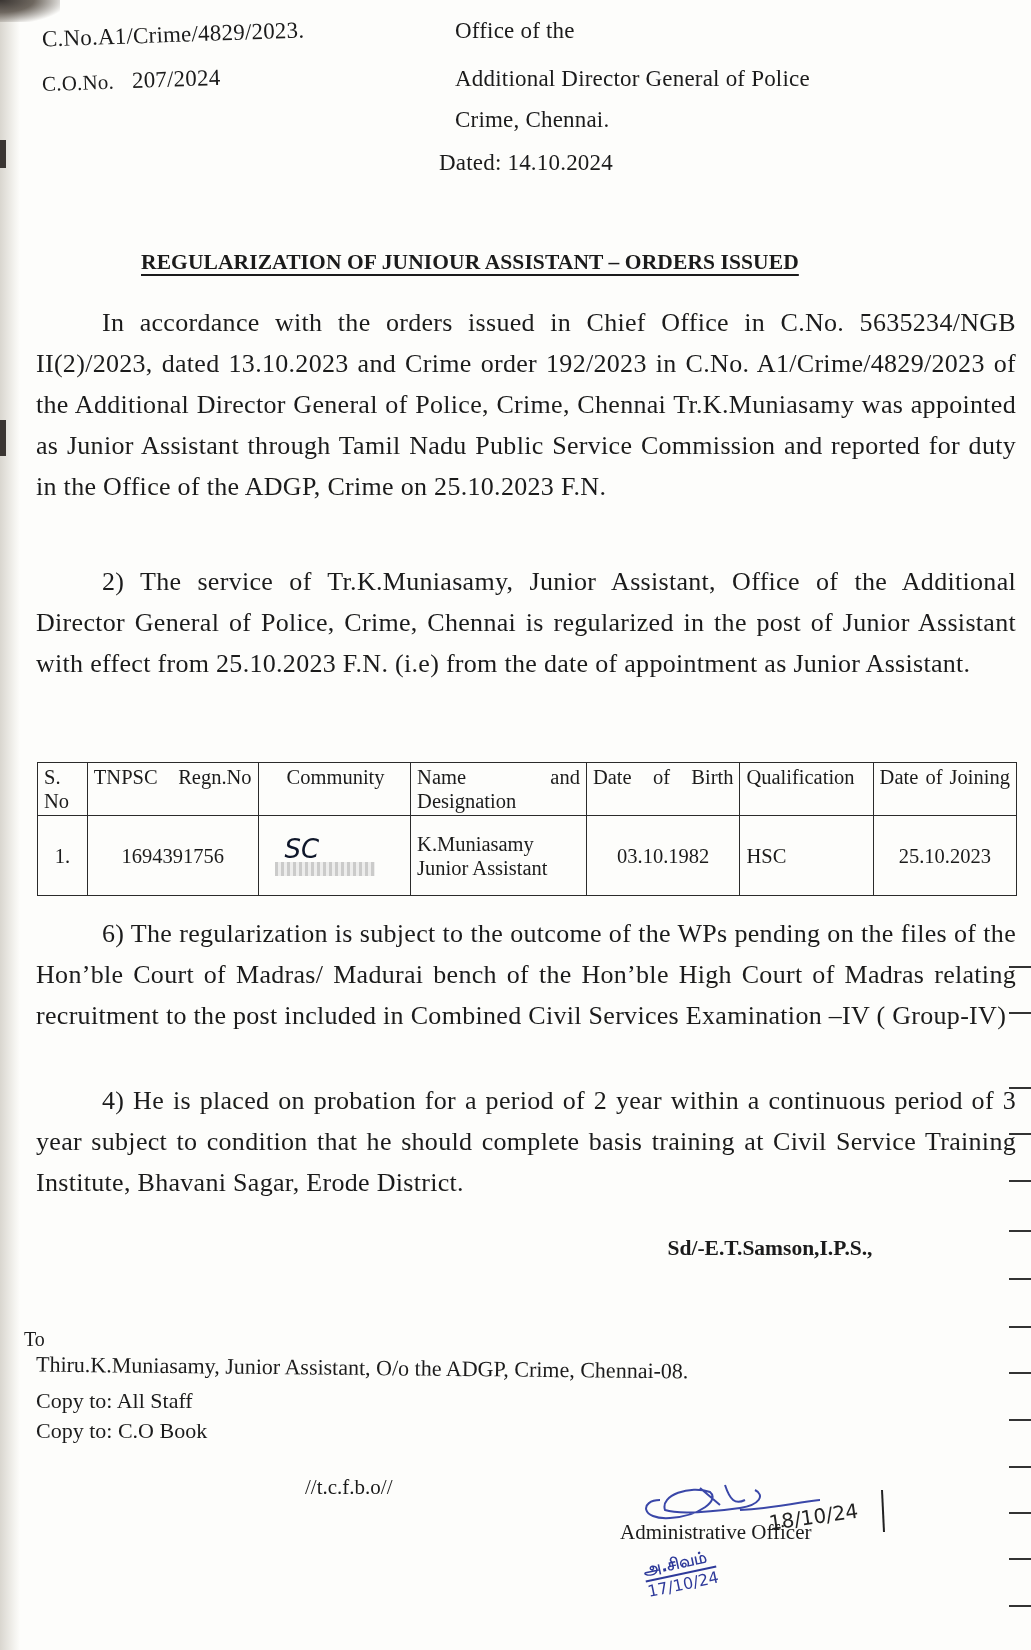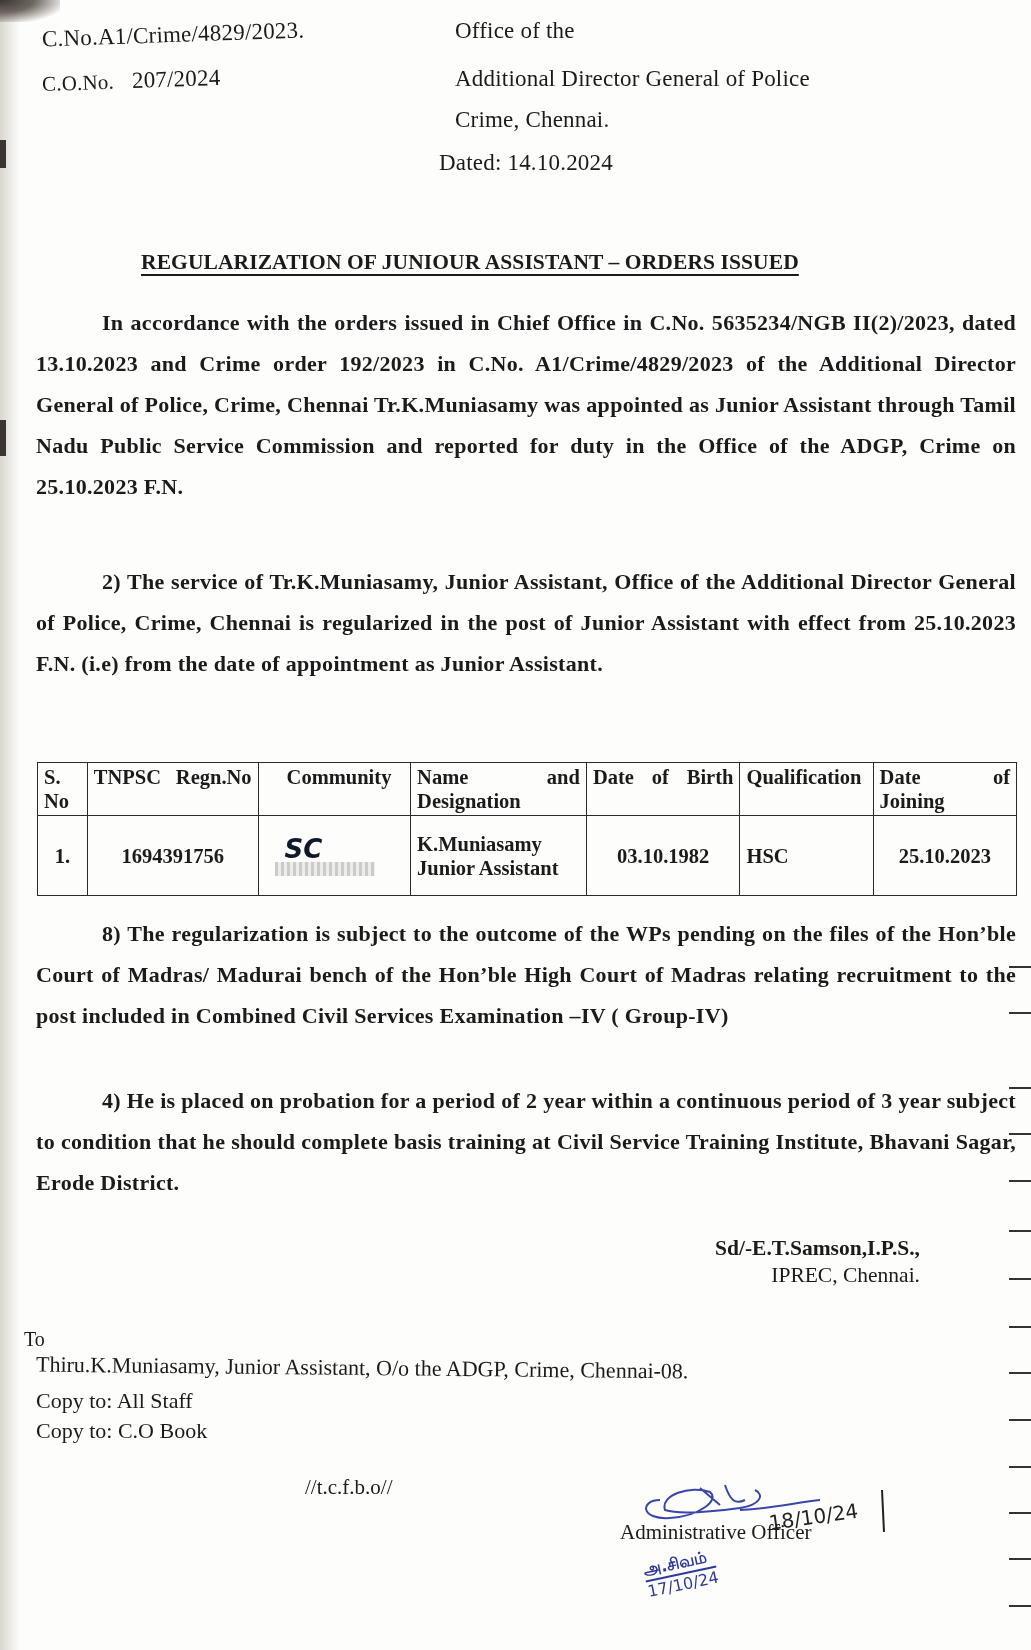--- a/index.html
+++ b/index.html
@@ -18,43 +18,43 @@
     background: radial-gradient(ellipse at 0 0, #3a3532 0%, #6e675f 40%, rgba(253,253,251,0) 80%);
   }
   .edge-mark { position: absolute; left: 0; width: 6px; background: #3a3532; }
   .abs { position: absolute; white-space: nowrap; }
   .hdr { font-size: 23px; letter-spacing: 0.2px; }
   .title {
     position: absolute; left: 141px; top: 250px; font-size: 21.5px; font-weight: bold;
     text-decoration: underline; text-underline-offset: 5px; letter-spacing: 0.1px;
   }
   .para {
-    position: absolute; left: 36px; width: 980px; font-size: 22px; line-height: 41px;
-    text-align: justify; text-indent: 66px; letter-spacing: 0.3px; font-weight: bold;
+    position: absolute; left: 36px; width: 980px; font-size: 26px; line-height: 41px;
+    text-align: justify; text-indent: 66px; letter-spacing: 0.3px;
   }
   table.reg {
     position: absolute; left: 37px; top: 762px; width: 980px; border-collapse: collapse;
     font-size: 20.5px; line-height: 24px;
   }
   table.reg th, table.reg td {
-    border: 1.5px solid #2b2b2b; padding: 2px 6px; vertical-align: top; font-weight: bold;
+    border: 1.5px solid #2b2b2b; padding: 2px 6px; vertical-align: top; font-weight: normal;
     text-align: justify; text-align-last: justify;
   }
   table.reg td { vertical-align: middle; text-align-last: auto; }
   table.reg td.center { text-align: center; }
   .community-cell { position: relative; }
   .scribble {
     font-family: "DejaVu Sans", sans-serif; font-size: 26px; color: #0f172a; font-style: italic;
     display: block; margin-left: 20px; line-height: 26px;
   }
   .smudge {
     display: block; height: 14px; width: 100px; margin-left: 10px;
     background: repeating-linear-gradient(90deg, #999 0 3px, #ddd 3px 6px); opacity: 0.5;
   }
-  .sig { font-size: 21.5px; line-height: 27px; text-align: right; }
+  .sig { font-size: 21.5px; line-height: 27px; text-align: center; }
   .sig-name { font-weight: bold; }
   .right-ticks { position: absolute; right: 0; width: 22px; height: 2px; background: #333; }
   .ink { color: #2e3a9a; font-family: "DejaVu Sans", sans-serif; }
 </style>
 </head>
 <body>
 
 <div class="page-shadow"></div>
 <div class="corner-dark"></div>
 <div class="edge-mark" style="top:140px;height:28px;"></div>
@@ -99,26 +99,25 @@
         <span>K.Muniasamy</span><br>
         <span>Junior Assistant</span>
       </td>
       <td class="center">03.10.1982</td>
       <td>HSC</td>
       <td class="center">25.10.2023</td>
     </tr>
   </tbody>
 </table>
 
-<div class="para" style="top:913px;">8) The regularization is subject to the outcome of the WPs pending on the files of the Hon’ble Court of Madras/ Madurai bench of the Hon’ble High Court of Madras relating recruitment to the post included in Combined Civil Services Examination –IV ( Group-IV)</div>
+<div class="para" style="top:913px;">6) The regularization is subject to the outcome of the WPs pending on the files of the Hon’ble Court of Madras/ Madurai bench of the Hon’ble High Court of Madras relating recruitment to the post included in Combined Civil Services Examination –IV ( Group-IV)</div>
 <div class="para" style="top:1080px;">4) He is placed on probation for a period of 2 year within a continuous period of 3 year subject to condition that he should complete basis training at Civil Service Training Institute, Bhavani Sagar, Erode District.</div>
 
 <div class="abs sig" style="left:620px;top:1235px;width:300px;">
   <div class="sig-name">Sd/-E.T.Samson,I.P.S.,</div>
-  <div>IPREC, Chennai.</div>
 </div>
 
 <div class="abs" style="left:24px;top:1328px;font-size:20px;">To</div>
 <div class="abs" style="left:36px;top:1355px;font-size:22px;transform:rotate(0.6deg);">Thiru.K.Muniasamy, Junior Assistant, O/o the ADGP, Crime, Chennai-08.</div>
 <div class="abs" style="left:36px;top:1388px;font-size:22px;">Copy to: All Staff</div>
 <div class="abs" style="left:36px;top:1418px;font-size:22px;">Copy to: C.O Book</div>
 
 <div class="abs" style="left:305px;top:1475px;font-size:21px;">//t.c.f.b.o//</div>
 
 <svg class="abs" style="left:630px;top:1470px;" width="260" height="70" viewBox="0 0 260 70">

